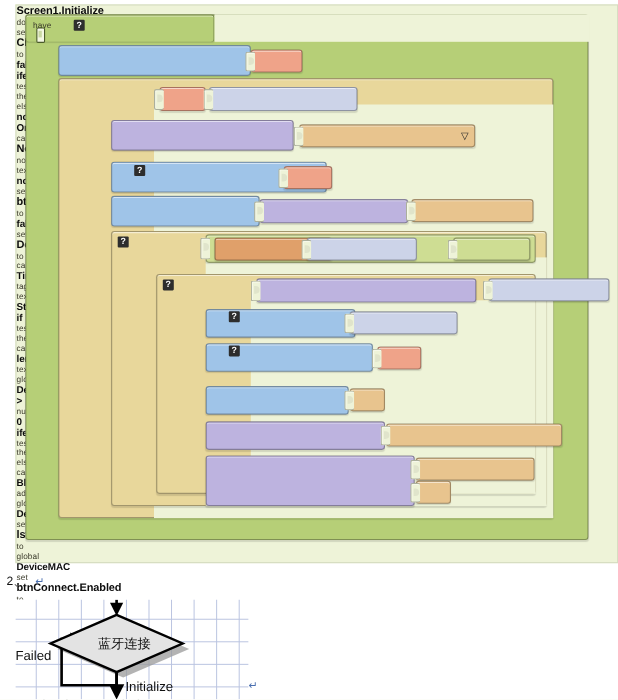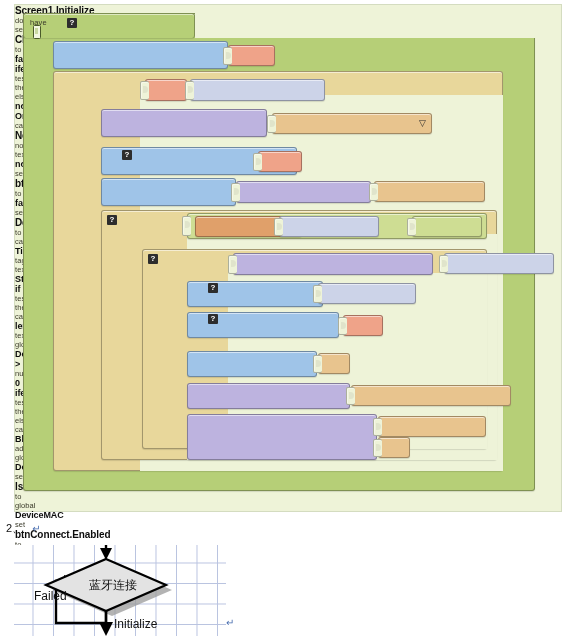--- a/index.html
+++ b/index.html
@@ -235,16 +235,16 @@
     <path d="M92,66 L92,78 L42,78 L42,36 L52,36" fill="none" stroke="#000" stroke-width="2.4" stroke-linejoin="miter"></path>
     <polygon points="62,36 50,30 50,42" fill="#000"></polygon>
 
     <line x1="92" y1="66" x2="92" y2="82" stroke="#000" stroke-width="2.4"></line>
     <polygon points="92,91 85,77 99,77" fill="#000"></polygon>
 
     <polygon points="92,14 152,40 92,66 32,40" fill="#e3e3e3" stroke="#000" stroke-width="2.2"></polygon>
   </svg>
   <div style="position:absolute;left:63px;top:32px;width:60px;text-align:right;font-size:12px;color:#111;
               font-family:'DejaVu Sans',sans-serif;">蓝牙连接</div>
-  <div style="position:absolute;left:20px;top:44px;font-size:12px;color:#111;">Failed</div>
+  <div style="position:absolute;left:0;top:44px;font-size:12px;color:#111;">Failed</div>
   <div style="position:absolute;left:100px;top:72px;font-size:12px;color:#111;">Initialize</div>
 </div>
 <div id="fc-tail">↵</div>
 
 </body></html>

